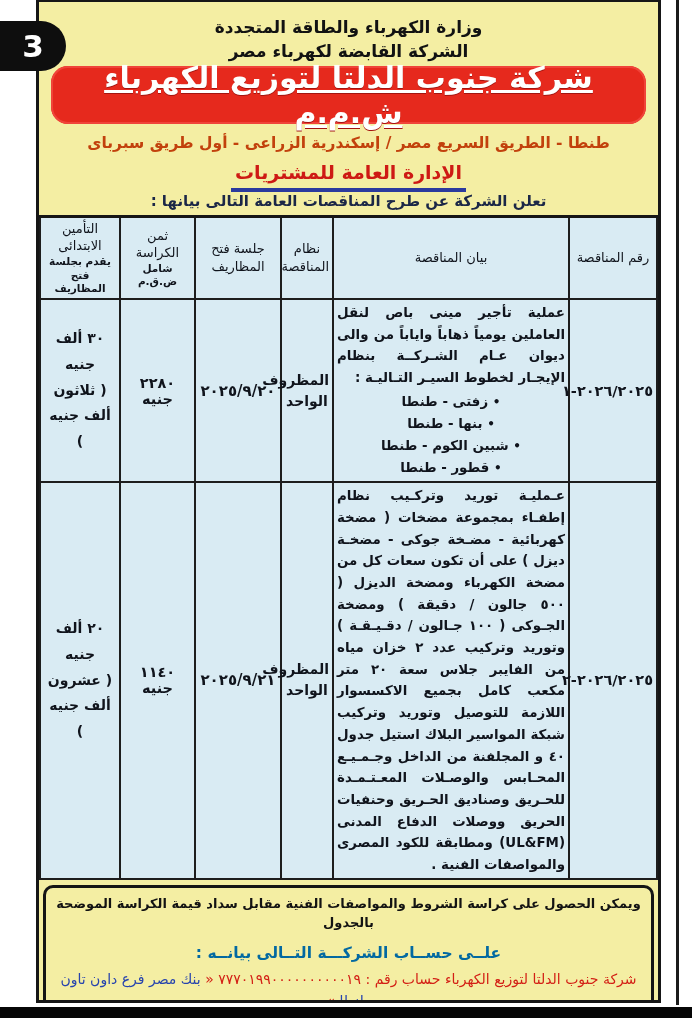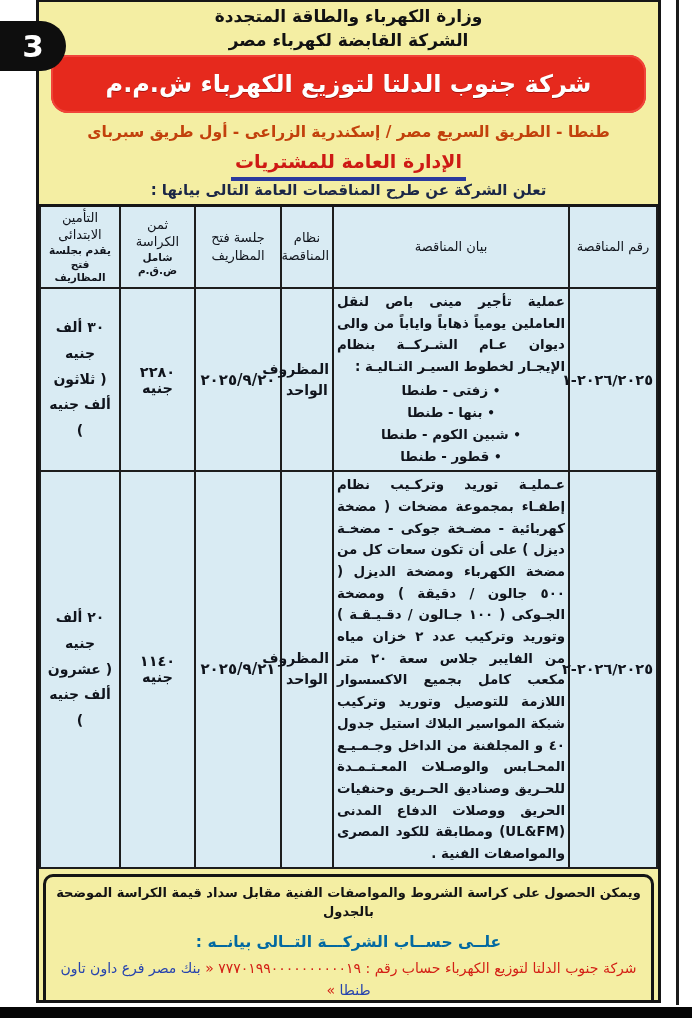--- a/index.html
+++ b/index.html
@@ -17,29 +17,29 @@
   }
   .right-rule{position:absolute;top:0;right:13px;width:3px;height:1005px;background:#1b1b1b;}
   .bottom-bar{position:absolute;left:0;right:0;bottom:0;height:11px;background:#060606;}
 
   
   .ad{
     position:absolute;left:36px;top:0;width:625px;height:1003px;box-sizing:border-box;
     background:#f4eea3;border:3px solid #161616;border-top-width:2px;
     direction:rtl;text-align:center;overflow:hidden;
   }
-  .ministry{font-size:17px;font-weight:bold;color:#121212;margin-top:2px;line-height:1.45;}
+  .ministry{font-size:17px;font-weight:bold;color:#121212;margin-top:13px;line-height:1.45;}
   .holding{font-size:17px;font-weight:bold;color:#121212;line-height:1.4;}
   .banner{
     margin:3px 12px 0;height:58px;background:#e6291d;border-radius:17px;
     display:flex;align-items:center;justify-content:center;
     box-shadow:inset 0 0 0 2px #f0443a;
   }
-  .banner-text{color:#ffffff;font-size:24px;font-weight:bold;letter-spacing:-1px;
-    text-shadow:0 1px 0 #a31510;}
+  .banner-text{color:#ffffff;font-size:30px;font-weight:bold;letter-spacing:-1px;
+    text-shadow:0 1px 0 #a31510;text-decoration:underline;}
   .address{font-size:15.5px;font-weight:bold;color:#c2410c;margin-top:9px;line-height:1.4;}
   .dept-wrap{margin-top:6px;}
   .dept{
     display:inline-block;color:#ce1a14;font-size:19px;font-weight:bold;
     border-bottom:4px solid #2b3a9e;padding:0 4px 3px;line-height:1.25;
   }
   .announce{font-size:15px;font-weight:bold;color:#1b2747;margin-top:0;margin-bottom:5px;}
 
   
   table.tenders{

